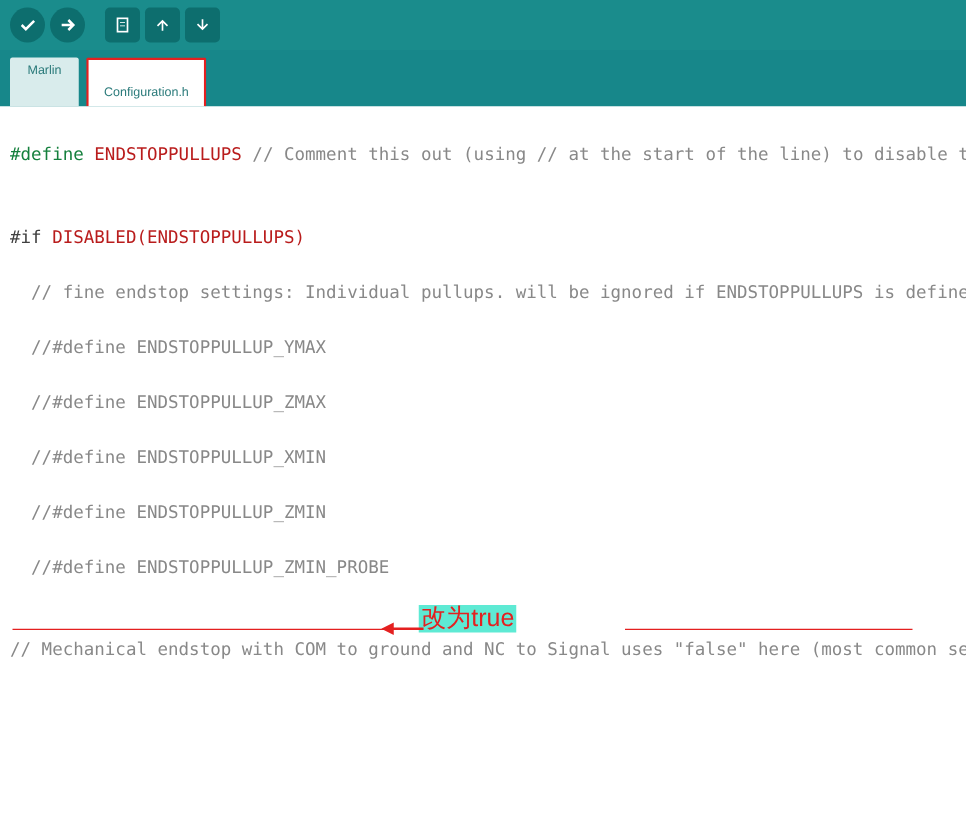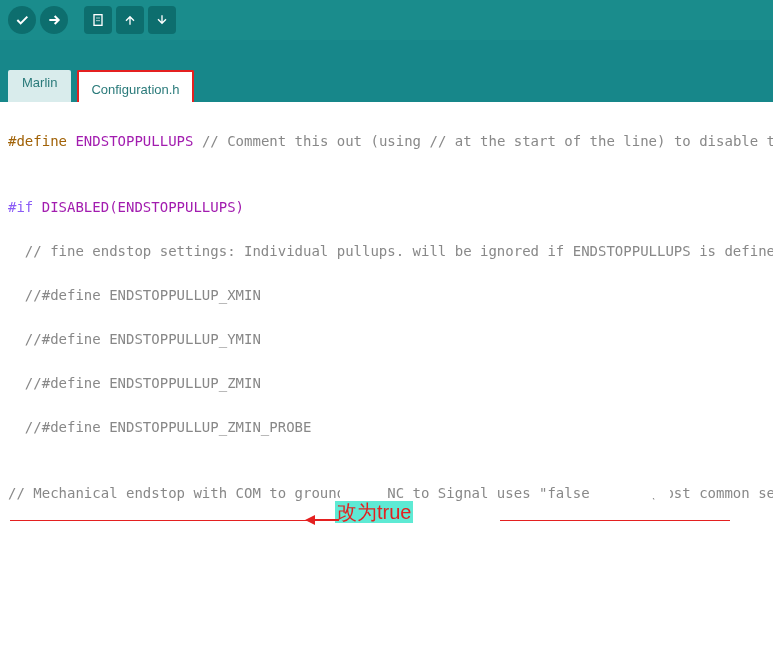--- a/index.html
+++ b/index.html
@@ -27,48 +27,47 @@
   .tab-bar {
     background: #17878a;
     display: flex;
     padding: 6px 8px 0 8px;
     gap: 6px;
   }
   .tab {
     background: #d9ecec;
     color: #2a7a7a;
     padding: 5px 14px;
-    font-size: 13px;
+    font-size: 10px;
     border-radius: 2px 2px 0 0;
     cursor: pointer;
     white-space: nowrap;
-    margin-top: 24px;
   }
   .tab.active {
     background: #fff;
     border: 2px solid #e42020;
     border-bottom: none;
-    padding: 10px 12px 5px 12px;
+    padding: 21px 12px 5px 12px;
   }
   
   .code-area {
     padding: 6px 8px;
     font-family: "NSimSun", "SimSun", Consolas, monospace;
     font-size: 14px;
     line-height: 22px;
     white-space: pre;
     overflow: hidden;
     position: relative;
   }
   .ln { display: block; }
-  .k-define { color: #a16207; }
-  .k-if { color: #8b5cf6; }
+  .k-define { color: #15803d; }
+  .k-if { color: #404040; }
   .k-endif { color: #7a6b2a; }
   .k-comment { color: #888; }
-  .k-ident { color: #a21caf; }
+  .k-ident { color: #b91c1c; }
   
   .annotation {
     position: absolute;
     left: 335px;
     top: 399px;
     color: #e42020;
     font-size: 20px;
     font-family: "Microsoft YaHei", sans-serif;
     display: flex;
     align-items: center;
@@ -138,22 +137,23 @@
 <div class="tab-bar">
   <div class="tab">Marlin</div>
   <div class="tab active">Configuration.h</div>
 </div>
 
 <div class="code-area">
 <span class="ln"><span class="k-define">#define</span><span class="k-ident"> ENDSTOPPULLUPS </span><span class="k-comment">// Comment this out (using // at the start of the line) to disable the en</span></span>
 <span class="ln"></span>
 <span class="ln"><span class="k-if">#if</span><span class="k-ident"> DISABLED(ENDSTOPPULLUPS)</span></span>
 <span class="ln k-comment">  // fine endstop settings: Individual pullups. will be ignored if ENDSTOPPULLUPS is defined</span>
+<span class="ln k-comment">  //#define ENDSTOPPULLUP_YMAX</span>
+<span class="ln k-comment">  //#define ENDSTOPPULLUP_ZMAX</span>
 <span class="ln k-comment">  //#define ENDSTOPPULLUP_XMIN</span>
-<span class="ln k-comment">  //#define ENDSTOPPULLUP_YMIN</span>
 <span class="ln k-comment">  //#define ENDSTOPPULLUP_ZMIN</span>
 <span class="ln k-comment">  //#define ENDSTOPPULLUP_ZMIN_PROBE</span>
 <span class="ln"></span>
 <span class="ln k-comment">// Mechanical endstop with COM to ground and NC to Signal uses "false" here (most common setup).</span>
 
 
 
 
 
 

